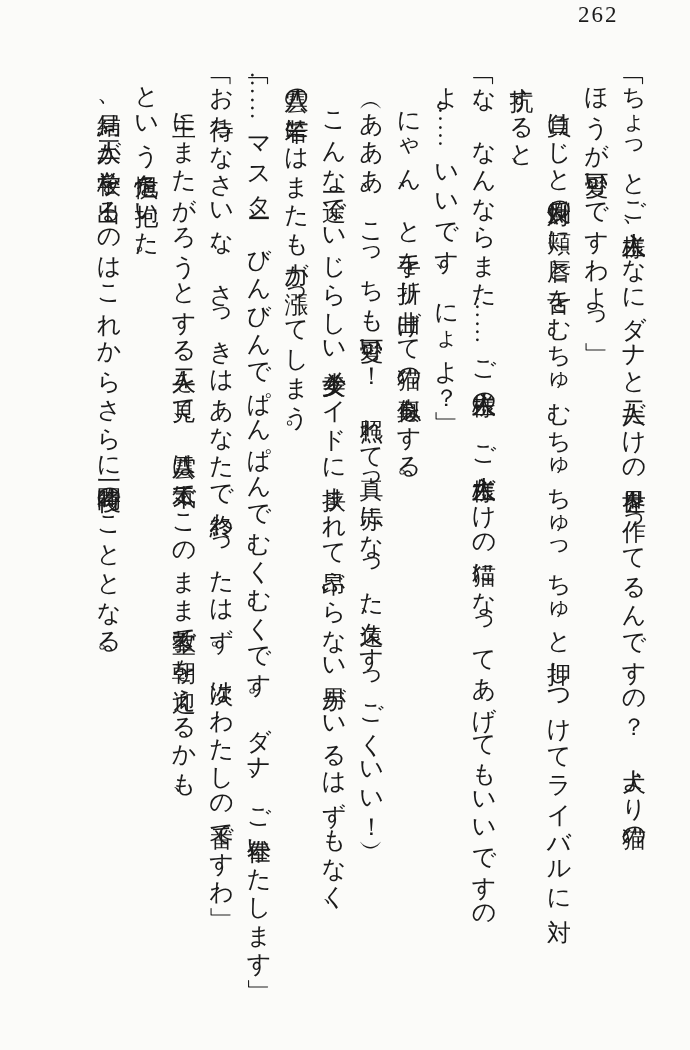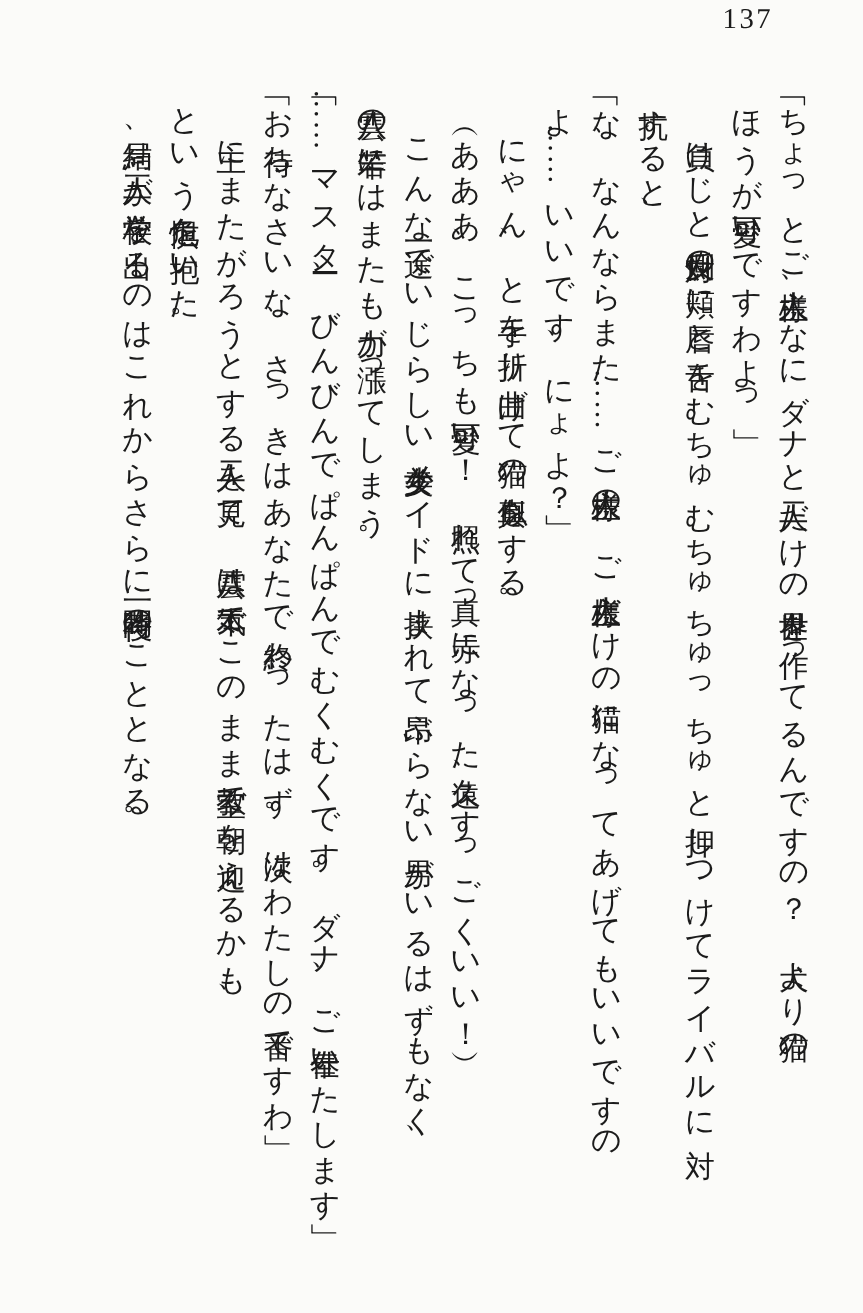--- a/index.html
+++ b/index.html
@@ -44,21 +44,21 @@
     font-family: "Liberation Serif", "DejaVu Serif", serif;
   }
   .text-block p.col {
     margin: 0;
     padding: 0;
   }
 </style>
 </head>
 <body>
 
-<div class="pageno">137</div>
+<div class="pageno">262</div>
 
 <div class="text-block">
     <p class="col">「ちょっとご主人様、なにダナと二人だけの世界を作ってるんですの？　犬より猫の</p>
     <p class="col">ほうが可愛いですわよっ」</p>
     <p class="col">　負けじと反対側の頬に唇と舌をむちゅむちゅちゅっちゅと押しつけてライバルに対</p>
     <p class="col">抗すると、</p>
     <p class="col">「な、なんならまた……ご主人様の、ご主人様だけの猫になってあげてもいいですの</p>
     <p class="col">よ……いいです、にょよ？」</p>
     <p class="col">　にゃん、と手を折り曲げて猫の真似をする。</p>
     <p class="col">　（あああ、こっちも可愛い！　照れて真っ赤になった久遠、すっごくいい！）</p>

